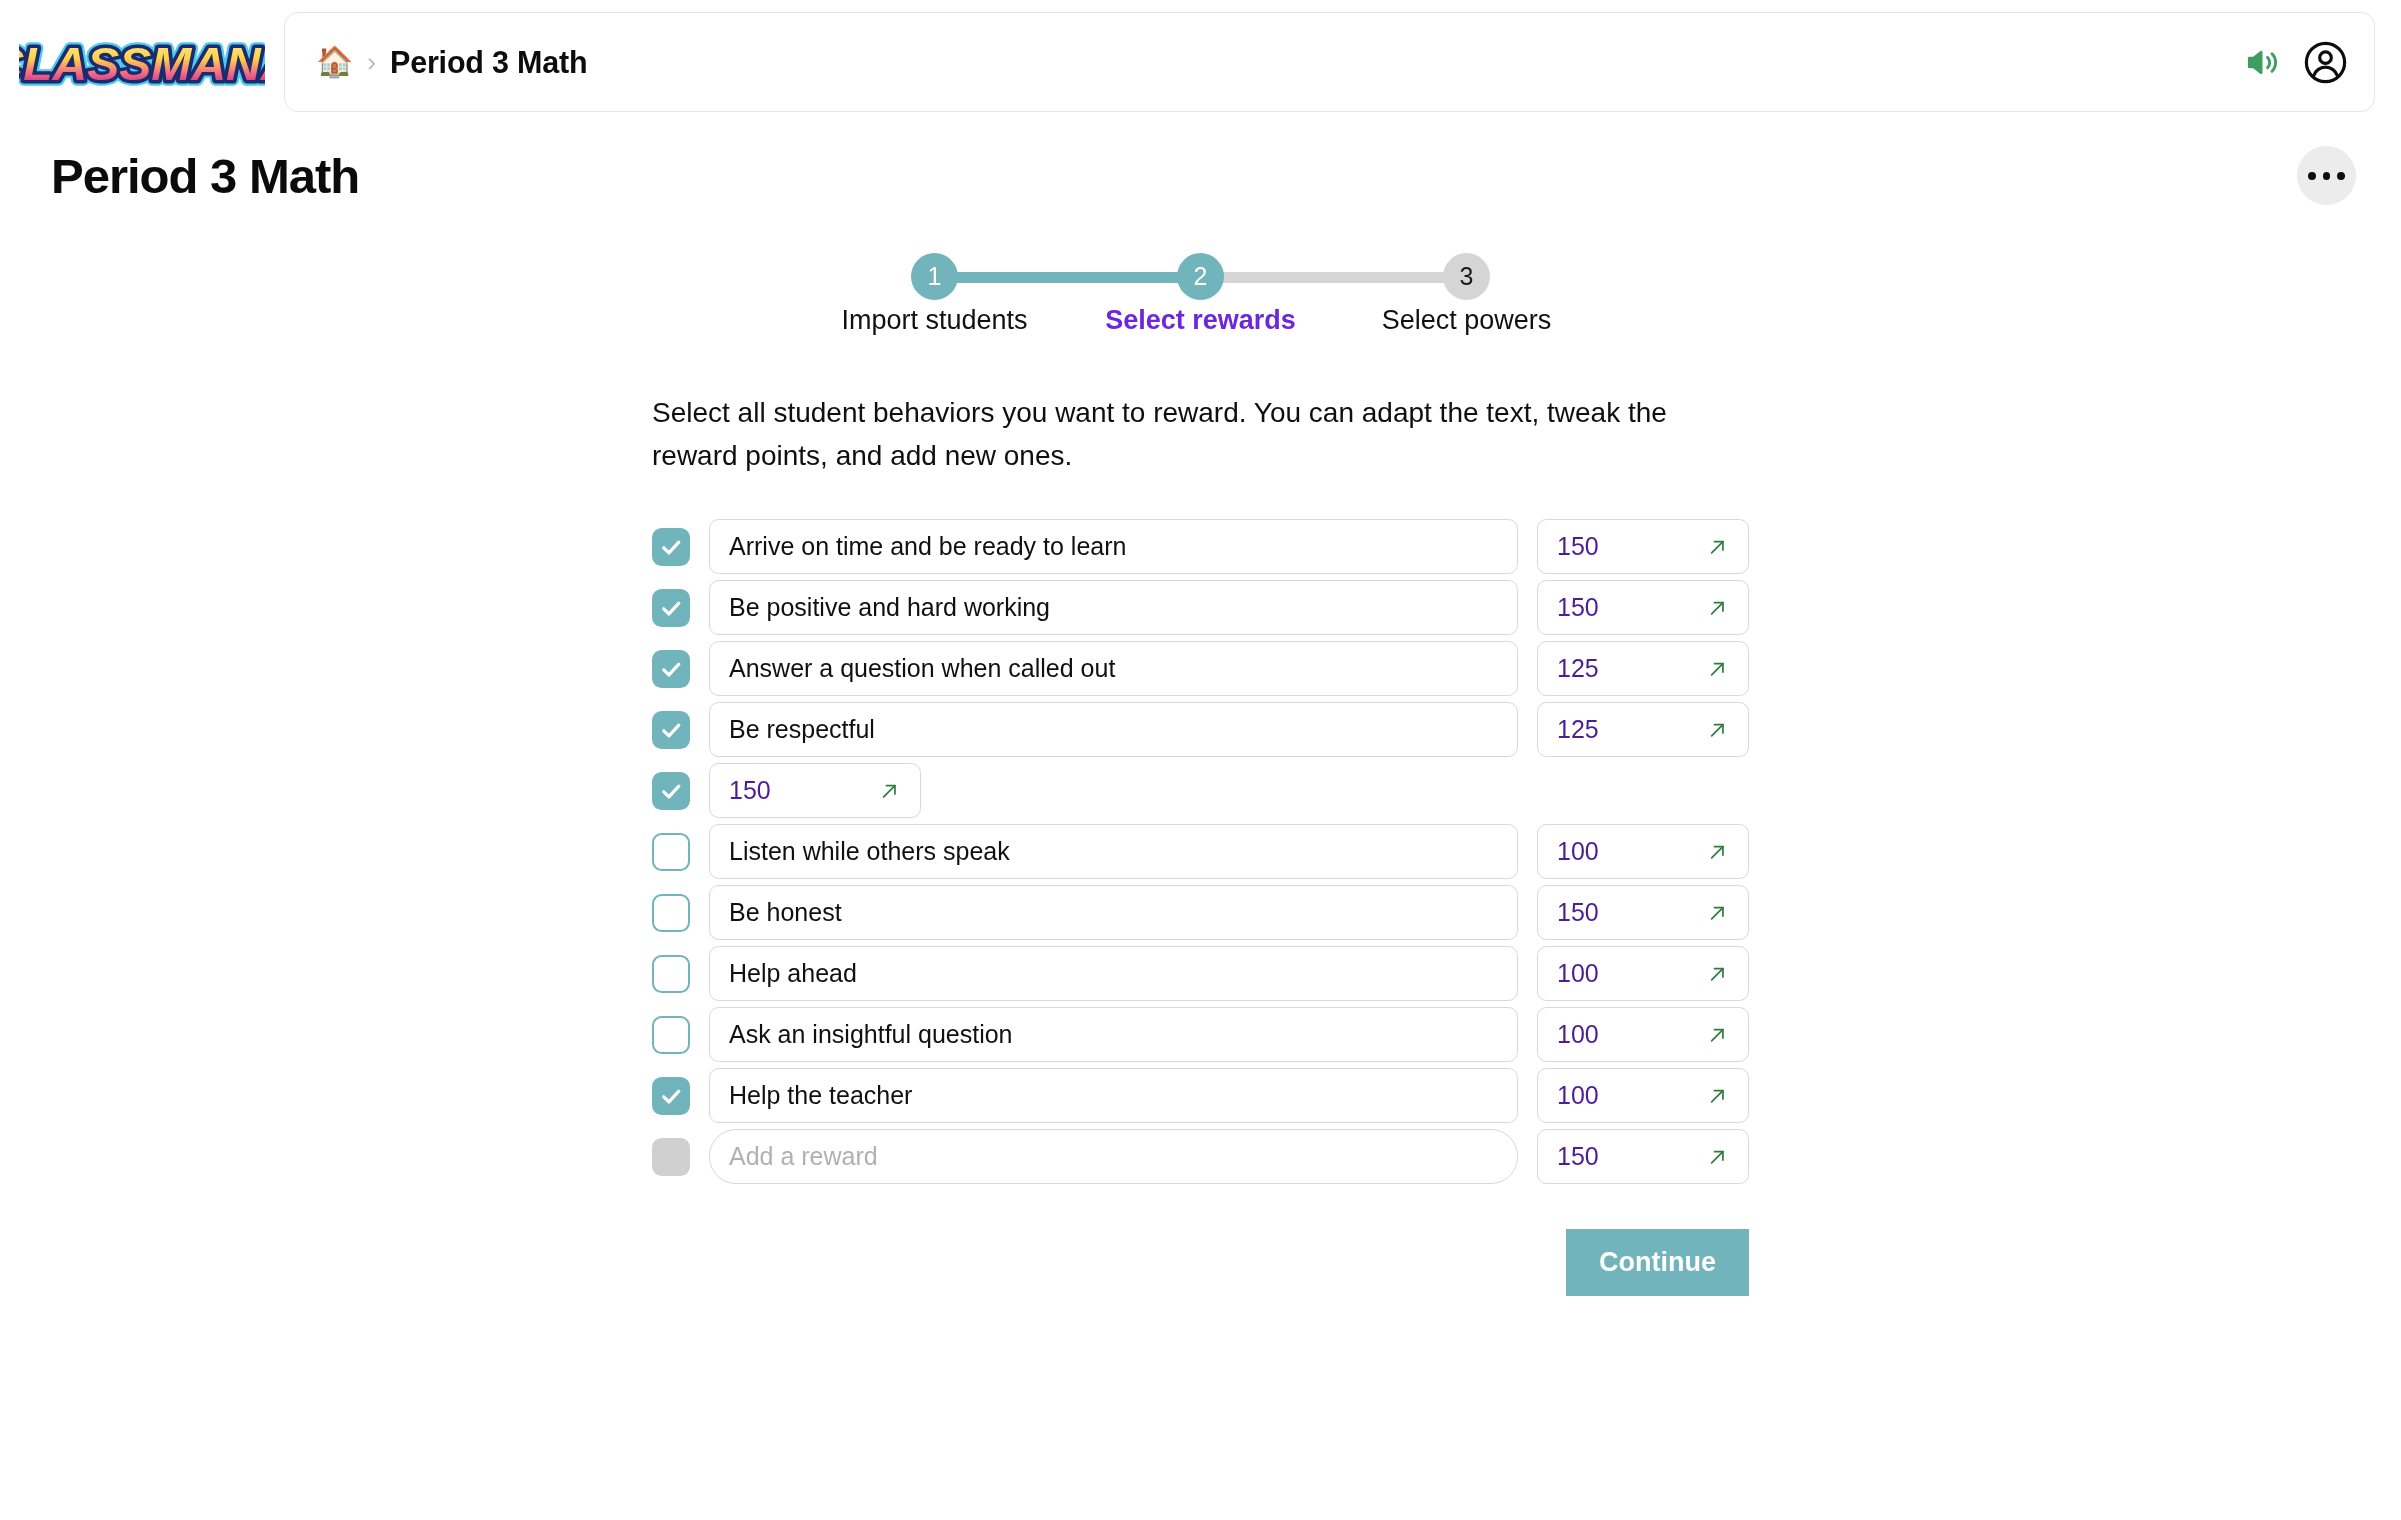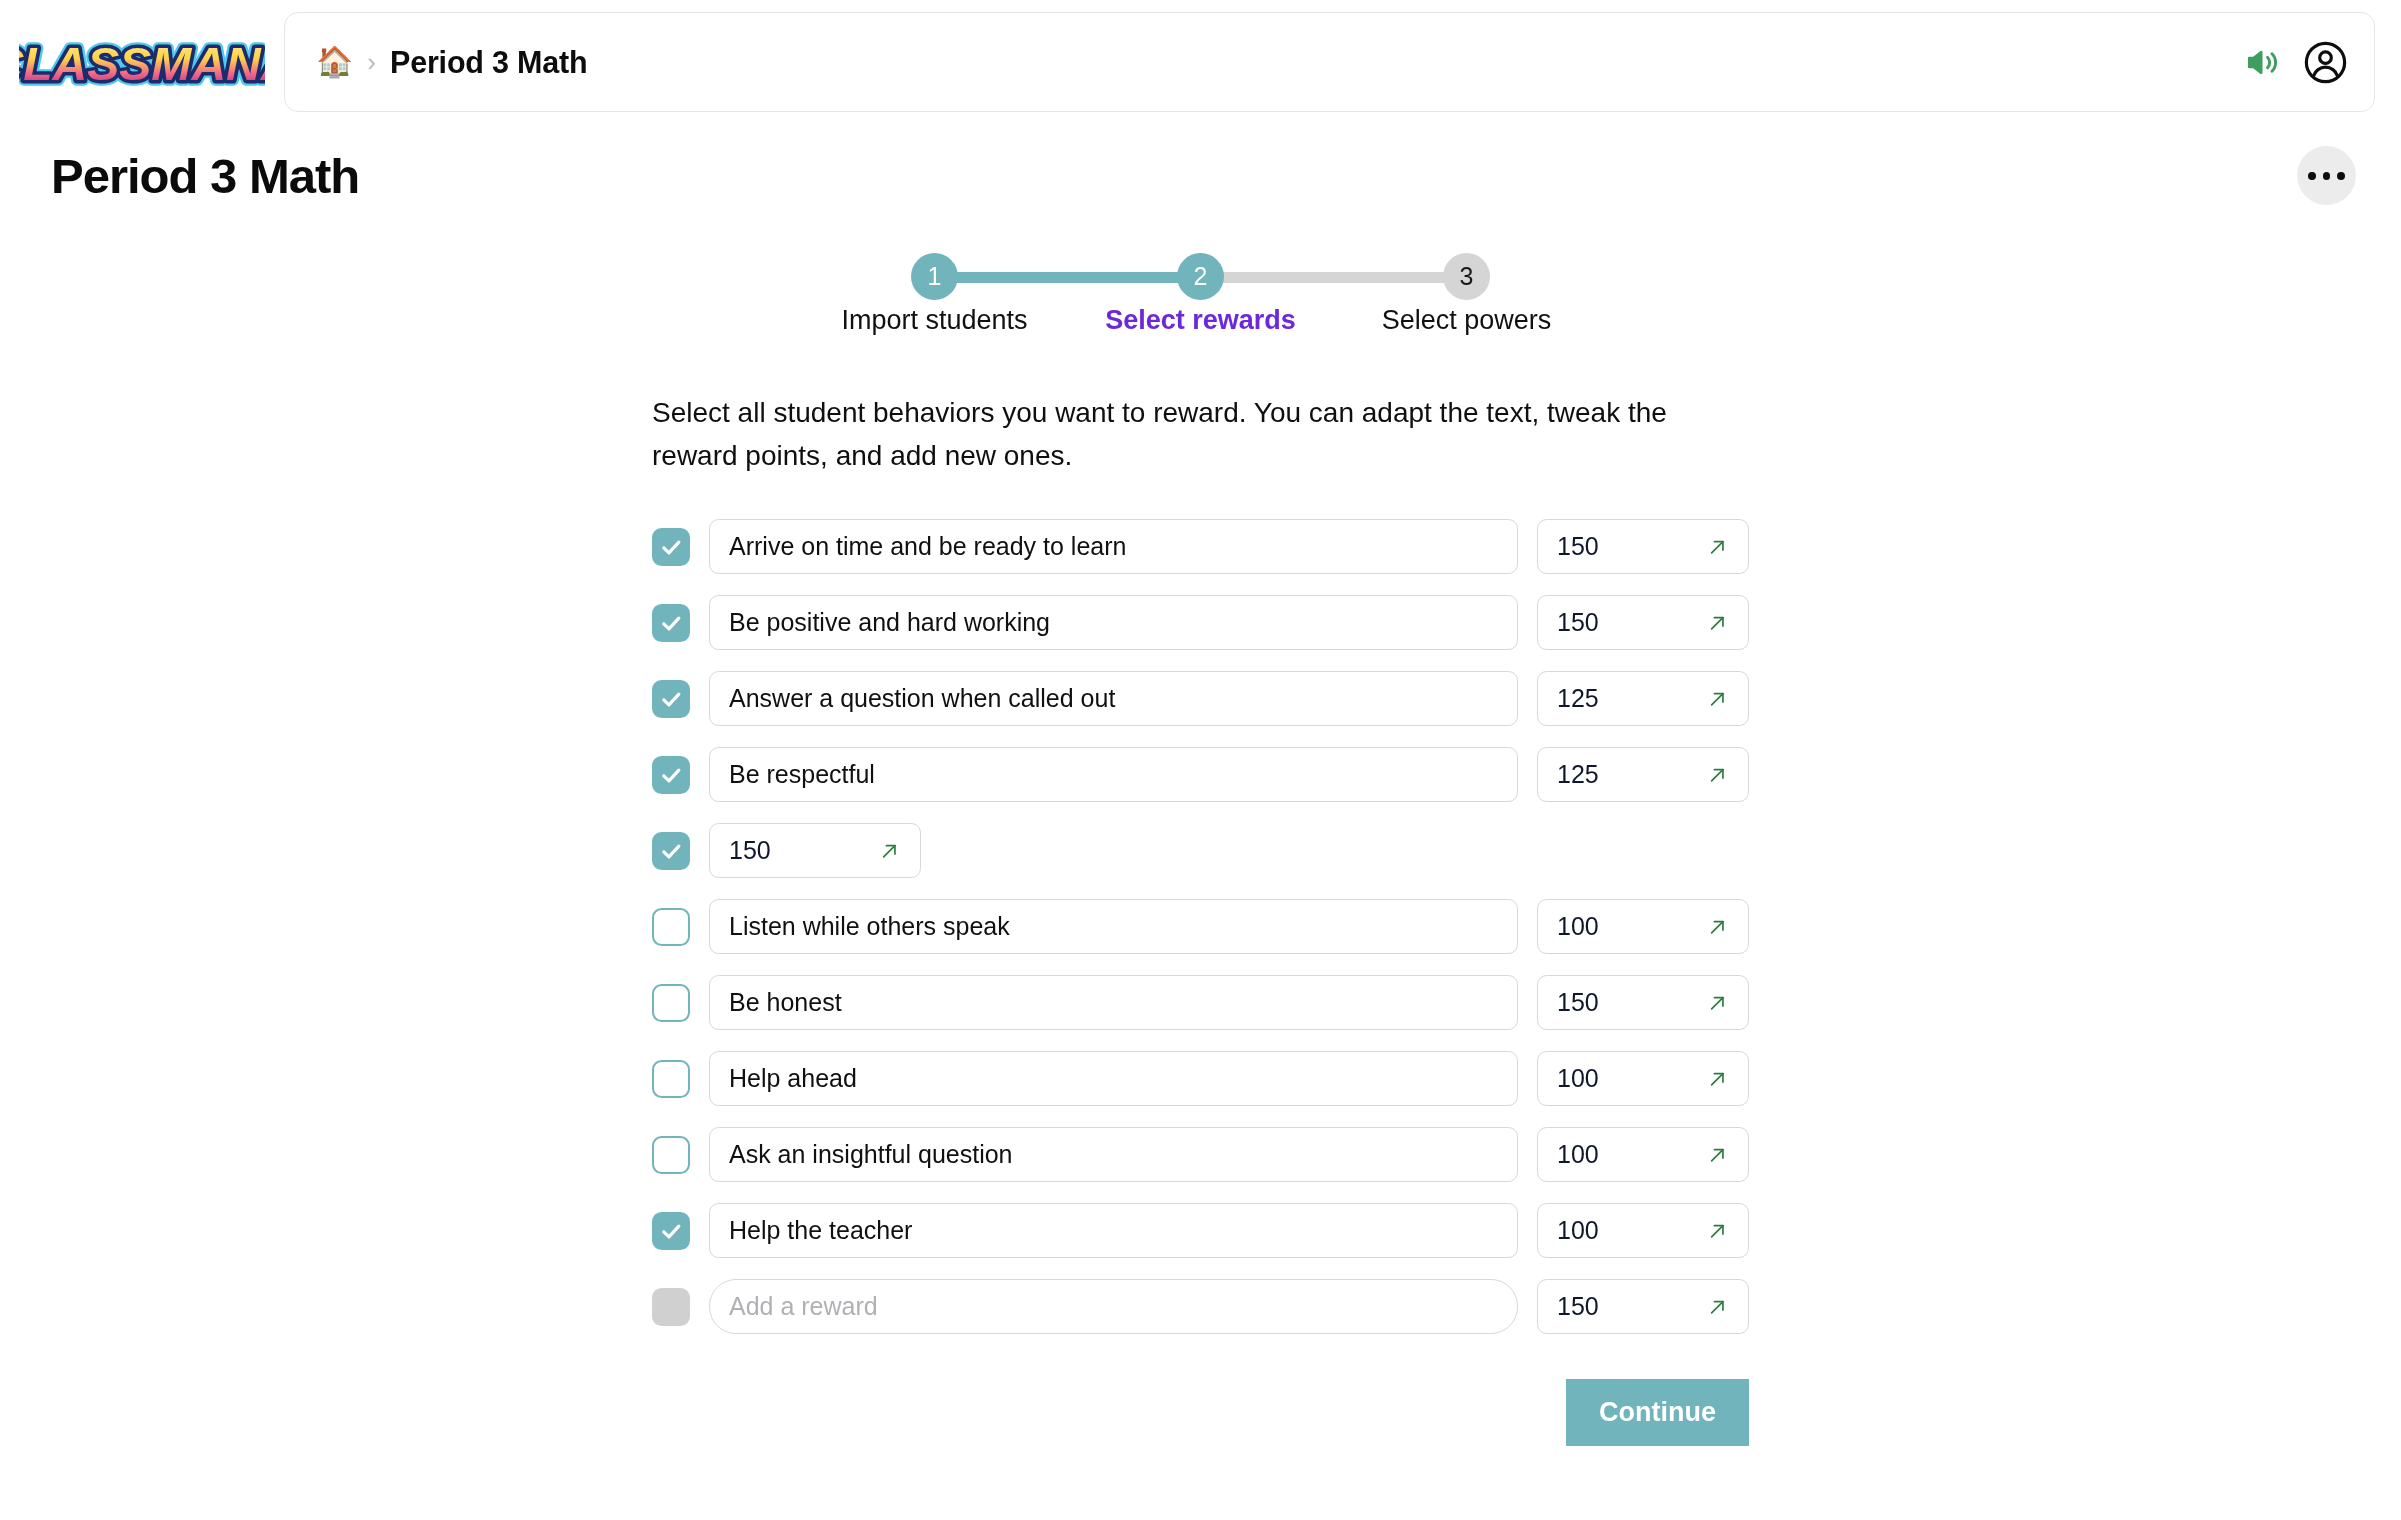--- a/index.html
+++ b/index.html
@@ -111,21 +111,21 @@
   .panel { width: 1097px; margin: 0 auto; padding-top: 56px; }
 
   .intro {
     font-size: 28px;
     line-height: 1.52;
     color: #0f0f0f;
     width: 1095px;
     margin-left: 0;
   }
 
-  .rewards { margin-top: 42px; display: flex; flex-direction: column; gap: 21px; }
+  .rewards { margin-top: 42px; display: flex; flex-direction: column; gap: 6px; }
 
   .reward-row { display: flex; align-items: center; gap: 19px; }
 
   .cbox {
     width: 38px; height: 38px; border-radius: 9.6px;
     flex: 0 0 auto; cursor: pointer;
     display: flex; align-items: center; justify-content: center;
     background: #ffffff; border: 2.6px solid #72b4bc;
   }
   .cbox.checked { background: #72b4bc; border-color: #72b4bc; }
@@ -151,21 +151,21 @@
     flex: 0 0 auto;
     width: 212px;
     height: 55px;
     background: #ffffff;
     border: 1.7px solid #d8d8d8;
     border-radius: 9.6px;
     display: flex; align-items: center;
     padding: 0 19px;
     cursor: text;
   }
-  .pts-val { font-size: 25px; color: #0f172a; text-align: right; }
+  .pts-val { font-size: 25px; color: #4c1d95; text-align: right; }
   .pts-arrow { margin-left: auto; display: flex; align-items: center; }
 
   .footer-row { display: flex; justify-content: flex-end; margin-top: 45px; padding-right: 0; }
   .continue-btn {
     background: #72b4bc;
     color: #ffffff;
     font-size: 27px;
     font-weight: bold;
     border: none;
     border-radius: 0;

